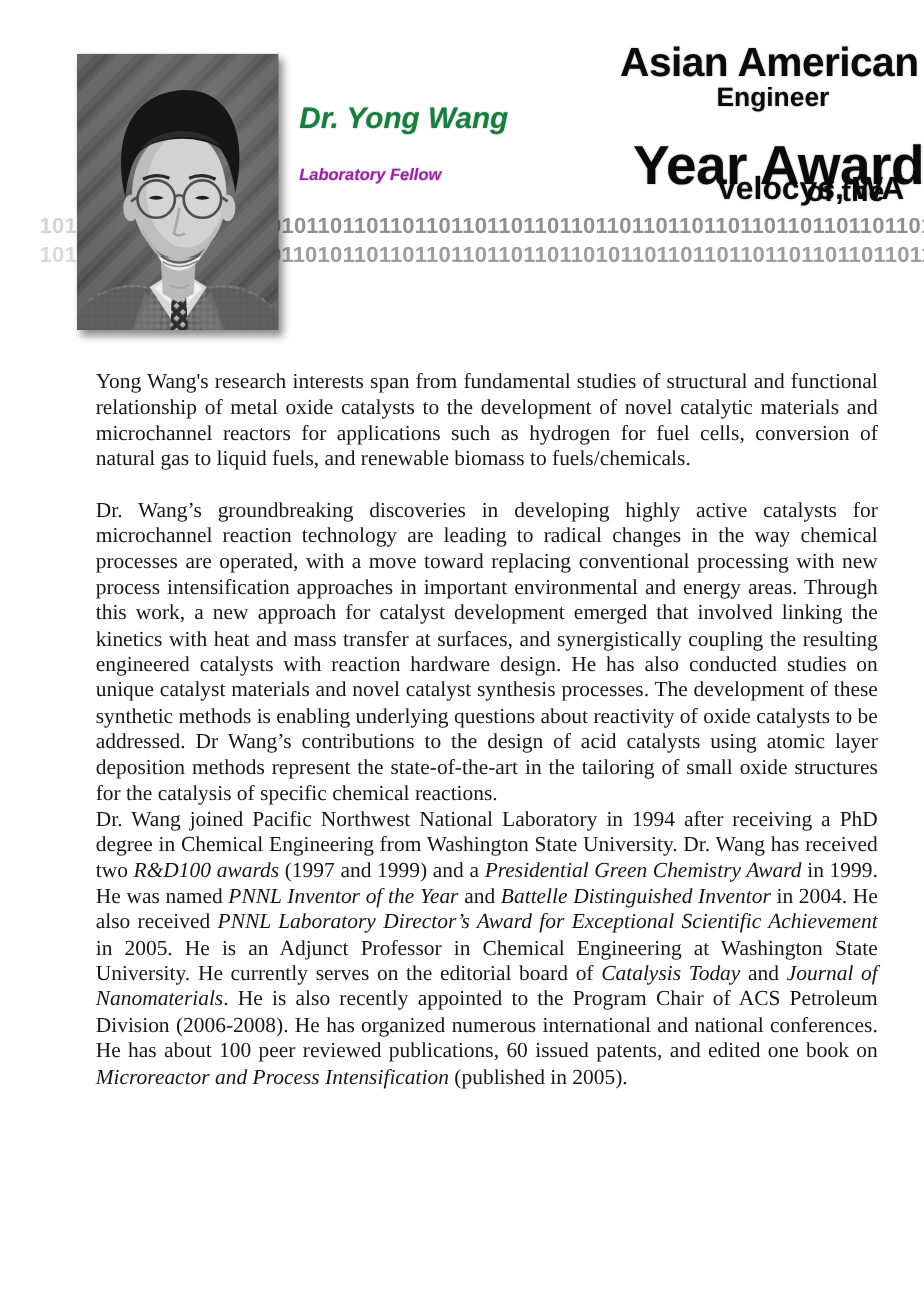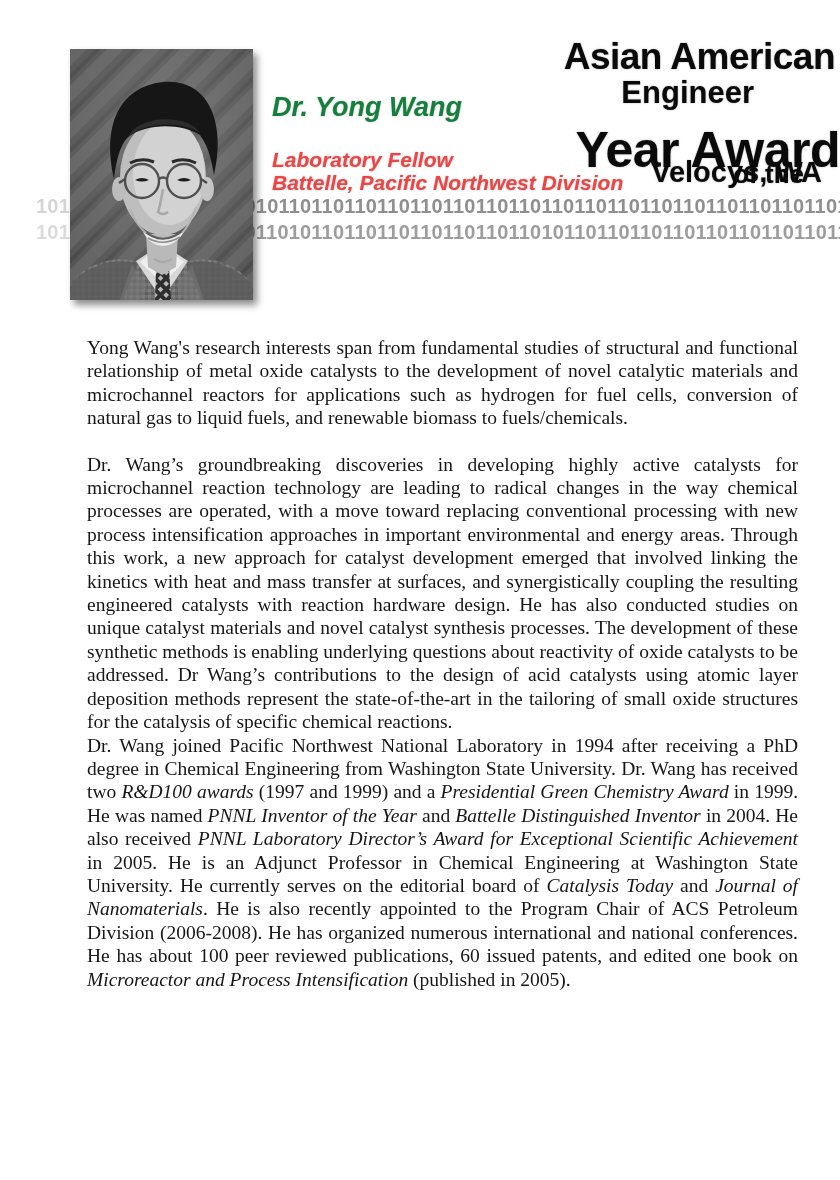--- a/index.html
+++ b/index.html
@@ -37,35 +37,35 @@
   .name-block{
     position:absolute;left:272px;top:92px;z-index:4;
     font-family:"Liberation Sans", sans-serif;
     font-style:italic;font-weight:bold;color:#15803d;
     text-shadow:0 0 2px rgba(0,0,0,0.28);
   }
   .person-name{font-size:27px;line-height:30px;}
   .person-title{
     position:absolute;left:272px;top:148px;z-index:4;
     font-family:"Liberation Sans", sans-serif;
-    font-style:italic;font-weight:bold;color:#ef4444;
-    font-size:21px;line-height:23px;
+    font-style:italic;font-weight:bold;color:#a21caf;
+    font-size:15px;line-height:23px;
     text-shadow:0 0 2px rgba(0,0,0,0.28);
     white-space:nowrap;
   }
   
   .award{
     position:absolute;right:0;top:0;width:330px;height:210px;z-index:4;
     font-family:"Liberation Sans", sans-serif;
     font-weight:bold;color:#0a0a0a;
     text-shadow:0 0 2px rgba(0,0,0,0.35);
   }
   .award div{position:absolute;white-space:nowrap;}
   .award-l1{top:36px;right:5px;font-size:37px;letter-spacing:-0.5px;}
-  .award-l2{top:75px;right:86px;font-size:31px;}
+  .award-l2{top:75px;right:86px;font-size:24px;}
   .award-l3{top:120px;right:36px;font-size:26px;margin-top:39px;}
   .award-l4{top:121px;right:0;font-size:50px;letter-spacing:-0.5px;}
   .award-l5{top:156px;right:18px;font-size:29px;}
   
   .body-text{
     position:absolute;left:70px;top:336px;width:728px;z-index:1;
     font-size:19.5px;line-height:23.4px;
     text-align:justify;
   }
   .para{margin:0 0 23px 17px;}
@@ -158,21 +158,20 @@
       <path d="M126,158 Q120,176 112,184" stroke="#b6b6b6" stroke-width="2" fill="none"></path>
       <path d="M84,210 Q93,216 102,210" stroke="#a8a8a8" stroke-width="2" fill="none"></path>
     </svg>
   </div>
 
   <div class="name-block">
     <div class="person-name">Dr. Yong Wang</div>
   </div>
   <div class="person-title">
     <div>Laboratory Fellow</div>
-    <div>Battelle, Pacific Northwest Division</div>
   </div>
 
   <div class="award">
     <div class="award-l1">Asian American</div>
     <div class="award-l2">Engineer</div>
     <div class="award-l3">of the</div>
     <div class="award-l4">Year Award</div>
     <div class="award-l5">Velocys, WA</div>
   </div>
 

